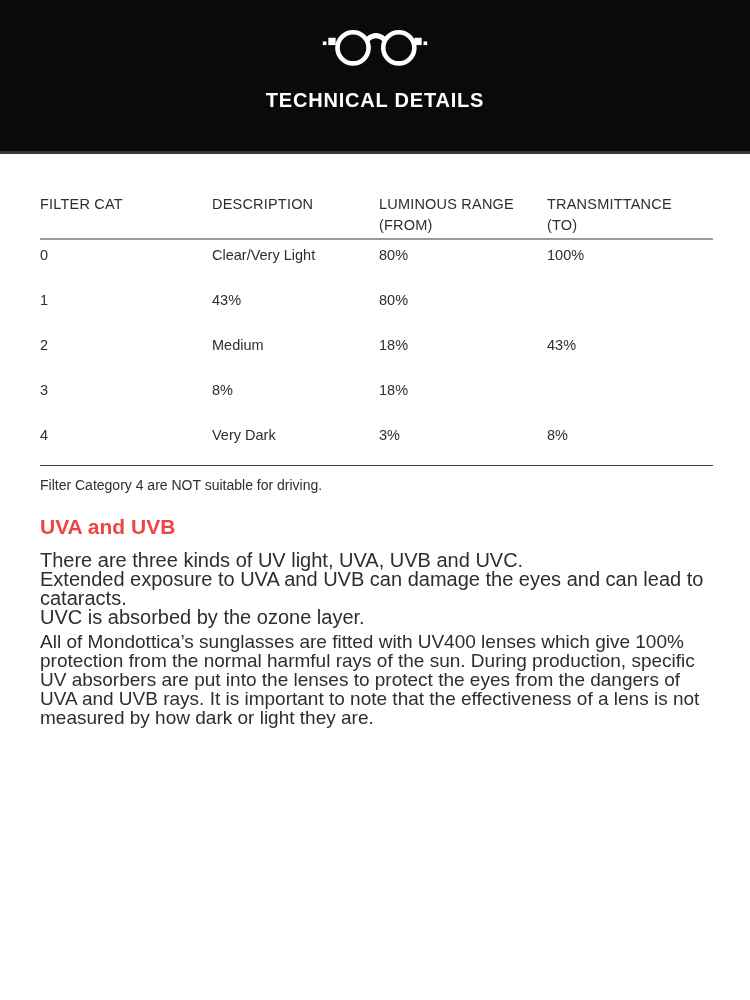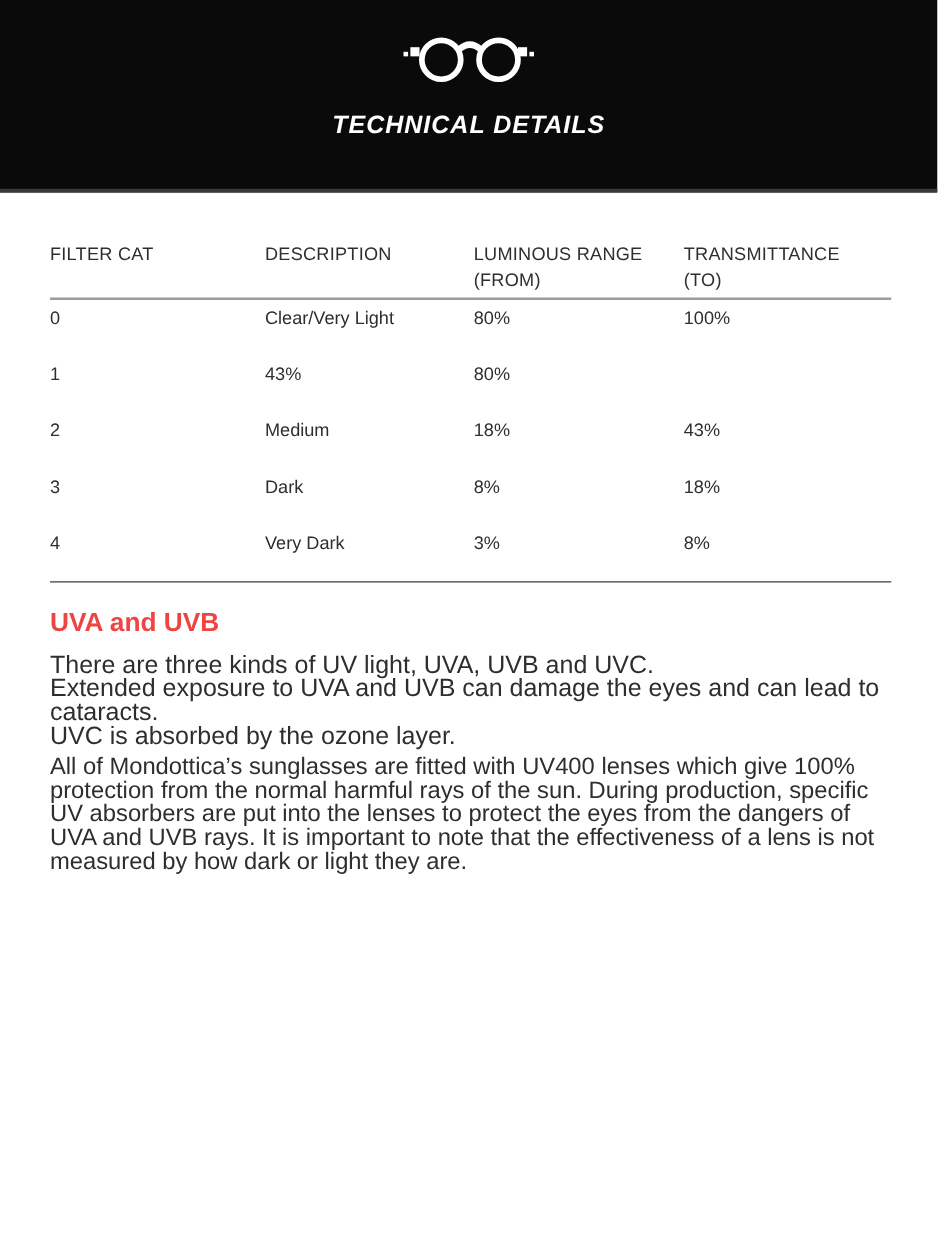--- a/index.html
+++ b/index.html
@@ -14,21 +14,20 @@
   }
 
   
   .banner {
     height: 154px;
     background: #0a0a0a;
     border-bottom: 3px solid #3a3a3a;
     display: flex;
     flex-direction: column;
     align-items: center;
-    font-style: italic;
   }
   .glasses-wrap { margin-top: 24px; height: 44px; }
   .banner-title {
     margin-top: 21px;
     color: #ffffff;
     font-size: 20px;
     font-weight: bold;
     letter-spacing: 0.8px;
   }
 
@@ -130,34 +129,34 @@
       <div>80%</div>
     </div>
     <div class="tbl-row">
       <div>2</div>
       <div>Medium</div>
       <div>18%</div>
       <div>43%</div>
     </div>
     <div class="tbl-row">
       <div>3</div>
-      <div>Dark</div>
       <div>8%</div>
       <div>18%</div>
     </div>
     <div class="tbl-row">
       <div>4</div>
       <div>Very Dark</div>
       <div>3%</div>
       <div>8%</div>
     </div>
 
     <div class="rule-bottom"></div>
   </div>
 
+  <p class="footnote">Filter Category 4 are NOT suitable for driving.</p>
 
   <div class="uv-heading">UVA and UVB</div>
 
   <div>
     <div class="body-line">There are three kinds of UV light, UVA, UVB and UVC.</div>
     <div class="body-line">Extended exposure to UVA and UVB can damage the eyes and can lead to cataracts.</div>
     <div class="body-line">UVC is absorbed by the ozone layer.</div>
   </div>
 
   <p class="paragraph">All of Mondottica’s sunglasses are fitted with UV400 lenses which give 100% protection from the normal harmful rays of the sun. During production, specific UV absorbers are put into the lenses to protect the eyes from the dangers of UVA and UVB rays. It is important to note that the effectiveness of a lens is not measured by how dark or light they are.</p>

